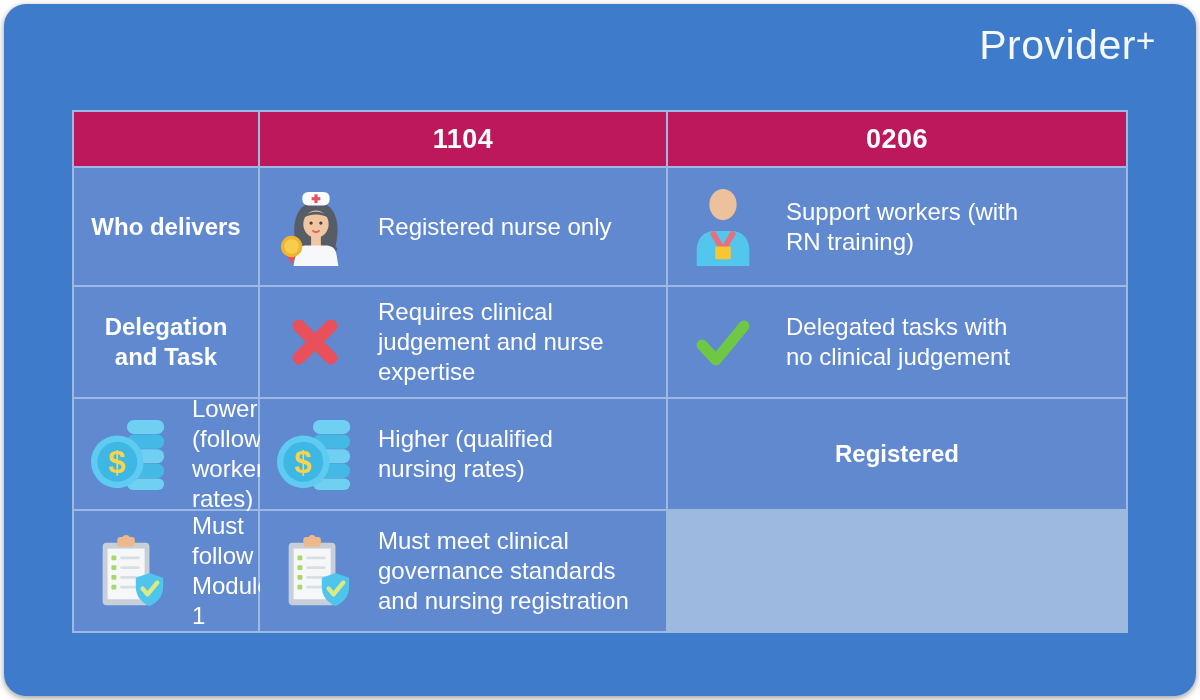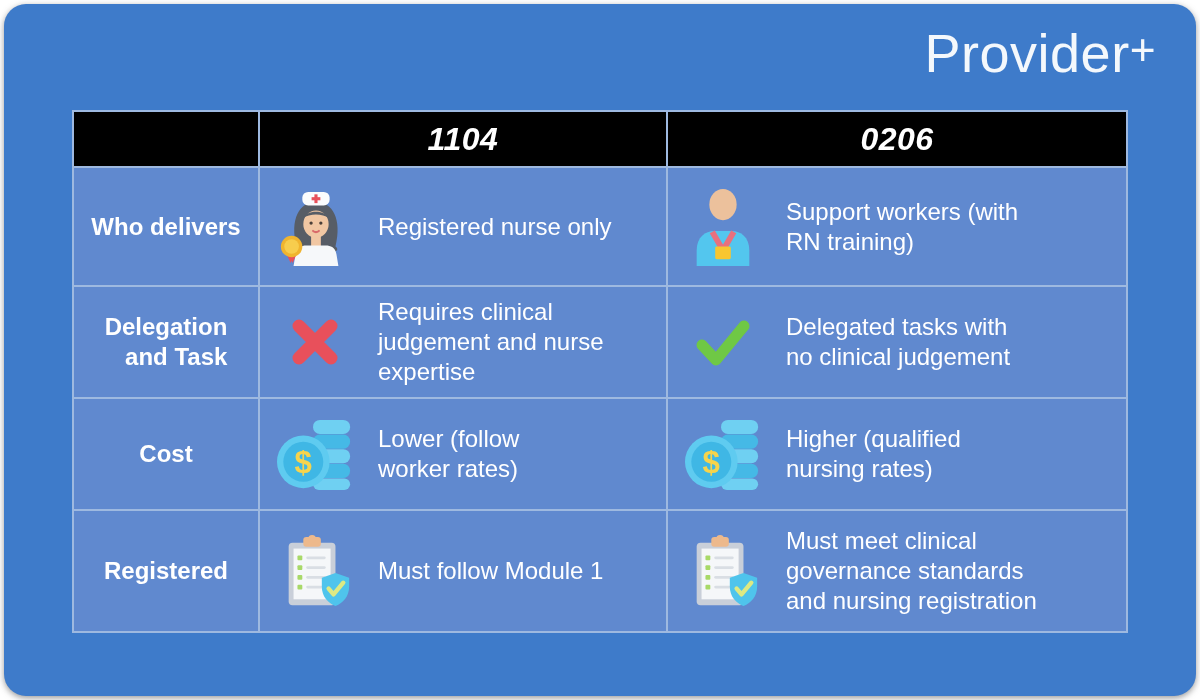--- a/index.html
+++ b/index.html
@@ -8,37 +8,37 @@
     background:#ffffff;
     font-family:"Liberation Sans", sans-serif;
   }
   .card{
     position:absolute;inset:4px;border-radius:22px;
     background:#3E7BCA;
     box-shadow:0 2px 6px rgba(70,70,70,.55);
   }
   .logo{
     position:absolute;top:22px;right:44px;
-    color:#F4F8FC;font-size:54px;font-weight:500;letter-spacing:.5px;
+    color:#F4F8FC;font-size:41px;font-weight:500;letter-spacing:.5px;
   }
   .logo .plus{display:inline-block;font-size:.82em;transform:translateY(-7px);}
   .grid{
     position:absolute;left:72px;top:110px;width:1056px;box-sizing:border-box;
     display:grid;
     grid-template-columns:184px 406px 1fr;
     grid-template-rows:54px 117px 110px 110px 120px;
     gap:2px;padding:2px;background:#9EB9E0;
   }
   .th{
-    background:#000000;color:#fff;font-weight:bold;font-size:32px;letter-spacing:.5px;
-    display:flex;align-items:center;justify-content:center;font-style:italic;
+    background:#be185d;color:#fff;font-weight:bold;font-size:27px;letter-spacing:.5px;
+    display:flex;align-items:center;justify-content:center;
   }
   .label{
     background:#6089CF;color:#fff;font-weight:bold;font-size:24px;line-height:1.25;
-    display:flex;align-items:center;justify-content:center;text-align:right;
+    display:flex;align-items:center;justify-content:center;text-align:center;
     white-space:pre-line;
   }
   .cell{
     background:#6089CF;color:#fff;
     display:flex;align-items:center;gap:22px;padding:0 12px 0 14px;
   }
   .icon-box{width:82px;min-width:82px;display:flex;align-items:center;justify-content:center;}
   .cell-text{font-size:24px;line-height:1.25;white-space:pre-line;}
 </style>
 </head>
@@ -105,21 +105,20 @@
   <div class="cell">
     <span class="icon-box">
       <svg width="58" height="58" viewBox="0 0 58 58">
         <path d="M8 32 L22 47 L50 13" stroke="#6FC845" stroke-width="11" fill="none" stroke-linecap="round" stroke-linejoin="round"></path>
       </svg>
     </span>
     <span class="cell-text">Delegated tasks with
 no clinical judgement</span>
   </div>
 
-  <div class="label">Cost</div>
   <div class="cell">
     <span class="icon-box">
       <svg width="78" height="78" viewBox="0 0 80 80">
         <rect x="38" y="5" width="38" height="14.5" rx="7" fill="#6FD0F2"></rect>
         <rect x="38" y="20" width="38" height="14.5" rx="7" fill="#45B9E6"></rect>
         <rect x="38" y="35" width="38" height="14.5" rx="7" fill="#6FD0F2"></rect>
         <rect x="38" y="50" width="38" height="14.5" rx="7" fill="#45B9E6"></rect>
         <rect x="38" y="65" width="38" height="12" rx="6" fill="#6FD0F2"></rect>
         <circle cx="28" cy="48" r="27" fill="#5FCBF0"></circle>
         <circle cx="28" cy="48" r="20.5" fill="#3FB7E5"></circle>

